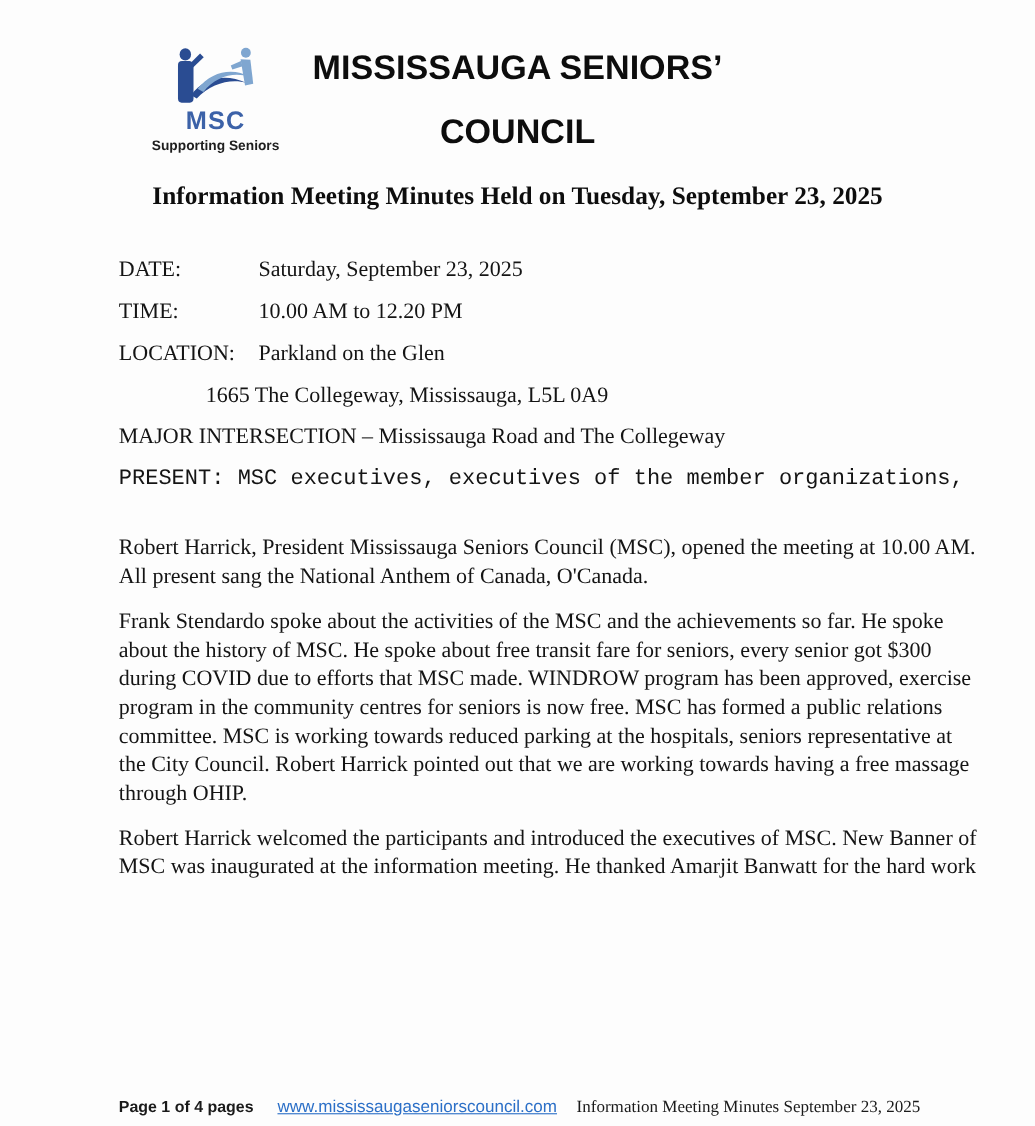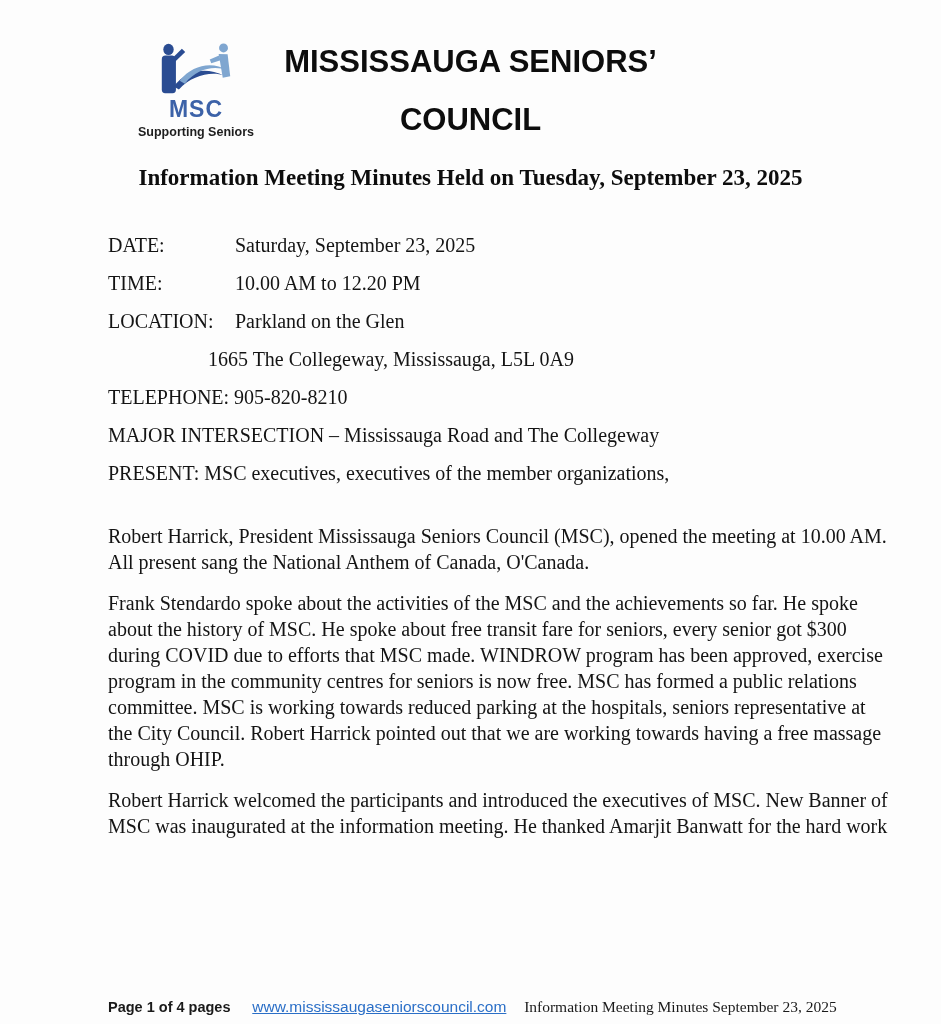--- a/index.html
+++ b/index.html
@@ -61,23 +61,23 @@
   }
 
   
   .meta {
     margin: 43px 0 0 108px;
     font-size: 20px;
     line-height: 23px;
   }
   .meta-row { display: flex; margin-bottom: 15px; }
   .meta-label { width: 127px; flex: none; }
-  .meta-addr2 { margin-left: 100px; margin-bottom: 15px; font-family: Liberation Serif, serif; }
+  .meta-addr2 { margin-left: 79px; margin-bottom: 15px; font-family: Liberation Serif, serif; }
   .meta-line { margin-bottom: 15px; }
-  .present-wrap { margin-bottom: 0; }
+  .present-wrap { margin-bottom: 0; font-family: Liberation Mono, monospace; }
   .present-line2 { margin-left: 77px; }
 
   
   .body-text {
     margin: 38px 0 0 108px;
     width: 784px;
   }
   .body-text p {
     margin: 0 0 15px 0;
     font-size: 20px;
@@ -152,21 +152,20 @@
     </div>
     <div class="meta-row">
       <span class="meta-label">TIME:</span>
       <span>10.00 AM to 12.20 PM</span>
     </div>
     <div class="meta-row">
       <span class="meta-label">LOCATION:</span>
       <span>Parkland on the Glen</span>
     </div>
     <div class="meta-addr2">1665 The Collegeway, Mississauga, L5L 0A9</div>
-    <div class="meta-line">TELEPHONE: 905-820-8210</div>
     <div class="meta-line">MAJOR INTERSECTION – Mississauga Road and The Collegeway</div>
     <div class="meta-line present-wrap">
       <span>PRESENT:</span>
       <span>MSC executives, executives of the member organizations,</span>
     </div>
   </div>
 
   <div class="body-text">
     <p>Robert Harrick, President Mississauga Seniors Council (MSC), opened the meeting at 10.00 AM. All present sang the National Anthem of Canada, O'Canada.</p>
     <p>Frank Stendardo spoke about the activities of the MSC and the achievements so far. He spoke about the history of MSC. He spoke about free transit fare for seniors, every senior got $300 during COVID due to efforts that MSC made. WINDROW program has been approved, exercise program in the community centres for seniors is now free.  MSC has formed a public relations committee. MSC is working towards reduced parking at the hospitals, seniors representative at the City Council. Robert Harrick pointed out that we are working towards having a free massage through OHIP.</p>

